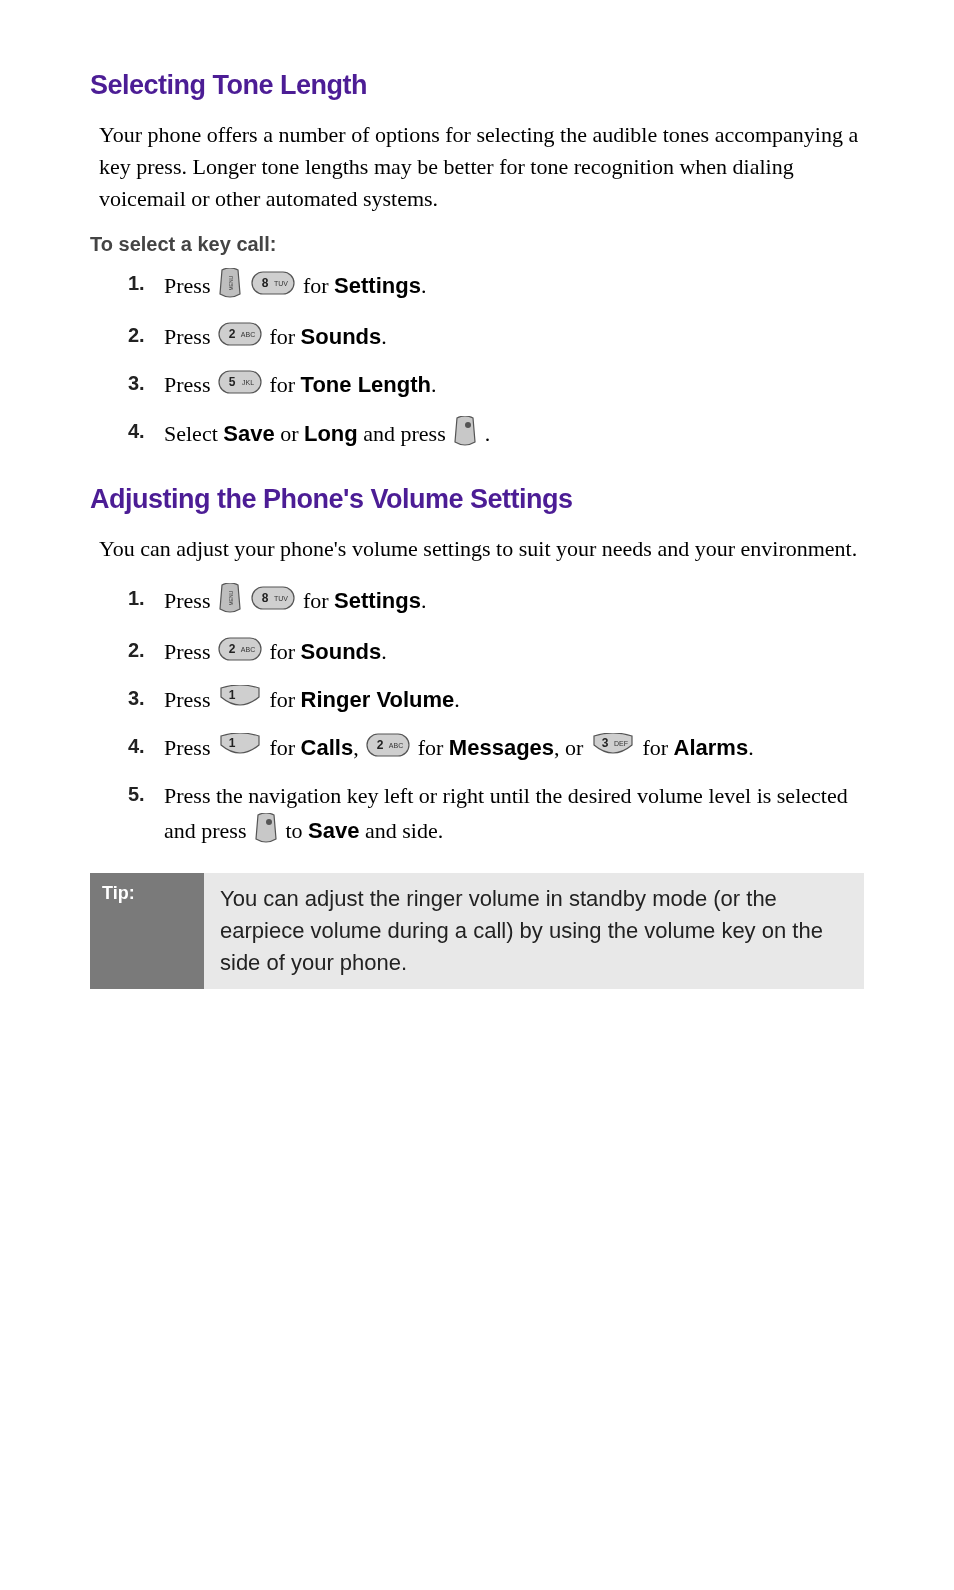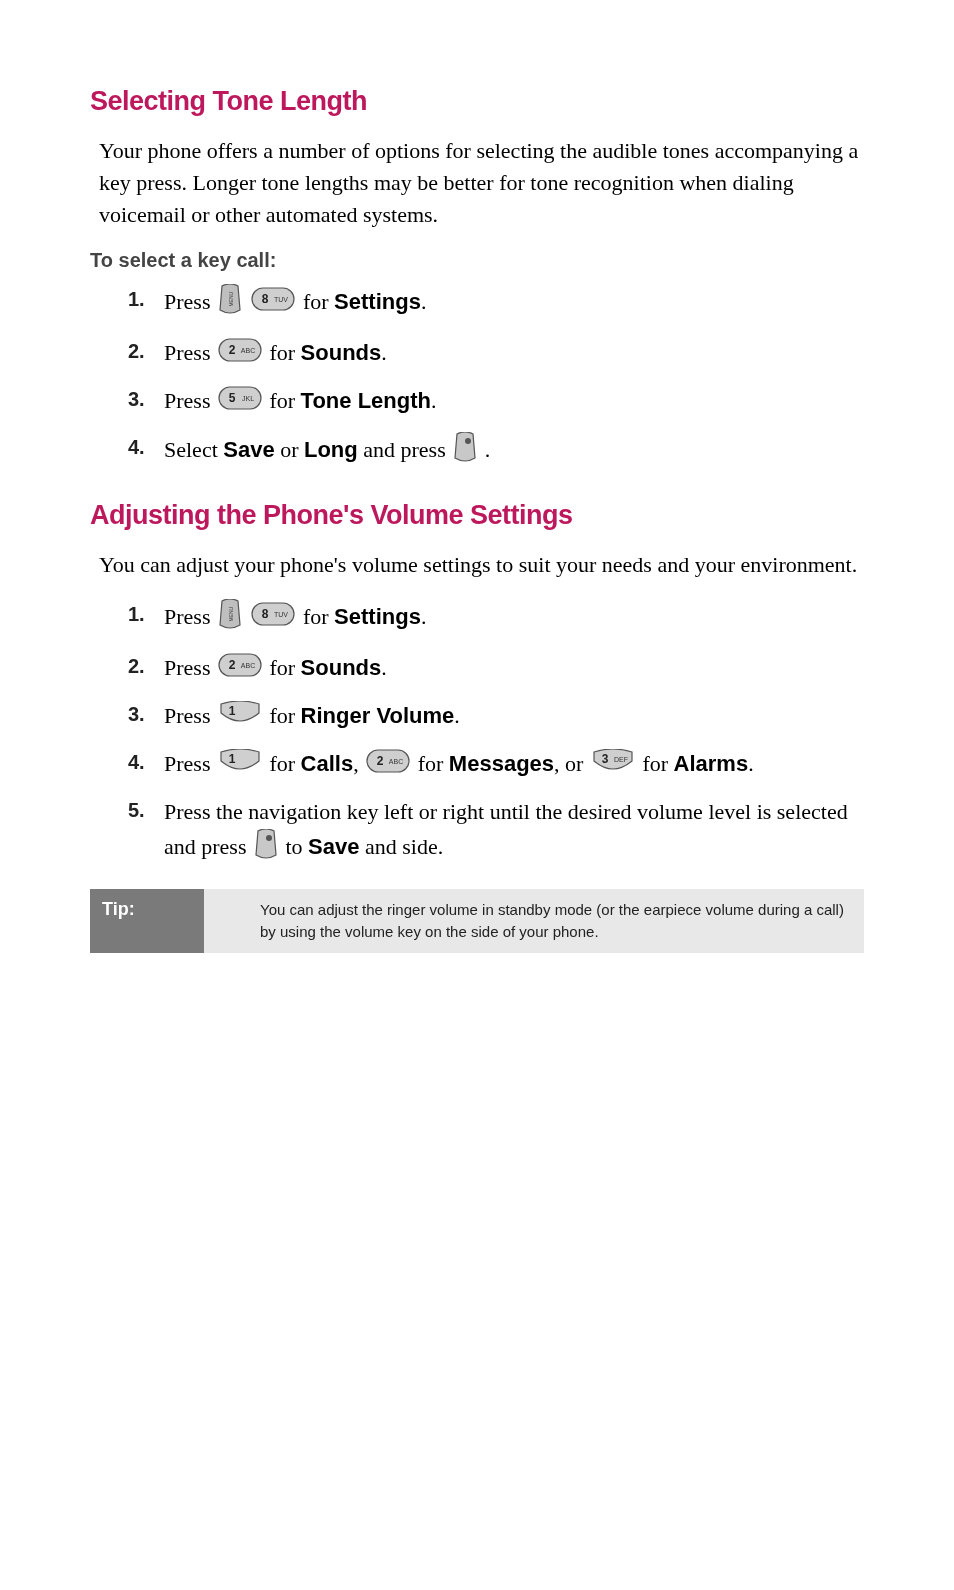--- a/index.html
+++ b/index.html
@@ -12,23 +12,23 @@
   .page {
     width: 954px;
     height: 1590px;
     position: relative;
     box-sizing: border-box;
     padding: 70px 90px 0 90px;
   }
   .heading {
     font-family: "Helvetica Neue", Arial, sans-serif;
     font-weight: 700;
-    color: #be185d;
+    color: #4c1d95;
     font-size: 27px;
-    margin: 16px 0 18px 0;
+    margin: 0 0 18px 0;
     letter-spacing: -0.5px;
   }
   .heading2 { margin-top: 28px; }
   .bodytext {
     font-size: 22px;
     line-height: 1.45;
     margin: 0 0 18px 9px;
     font-family: "Century Schoolbook", Georgia, serif;
   }
   .subhead {
@@ -78,25 +78,24 @@
     background: #7a7a7a;
     color: #fff;
     font-weight: 700;
     font-size: 18px;
     display: flex;
     align-items: flex-start;
     padding: 10px 12px 16px 12px;
   }
   .tipbox .tiptext {
     flex: 1;
-    font-size: 15px;
+    font-size: 22px;
     line-height: 1.45;
     padding: 10px 12px 10px 16px;
     color: #222;
-    margin-left: 40px;
   }
   .footer {
     position: absolute;
     left: 90px;
     right: 90px;
     bottom: 64px;
     display: flex;
     justify-content: space-between;
     align-items: baseline;
     font-family: "Helvetica Neue", Arial, sans-serif;

